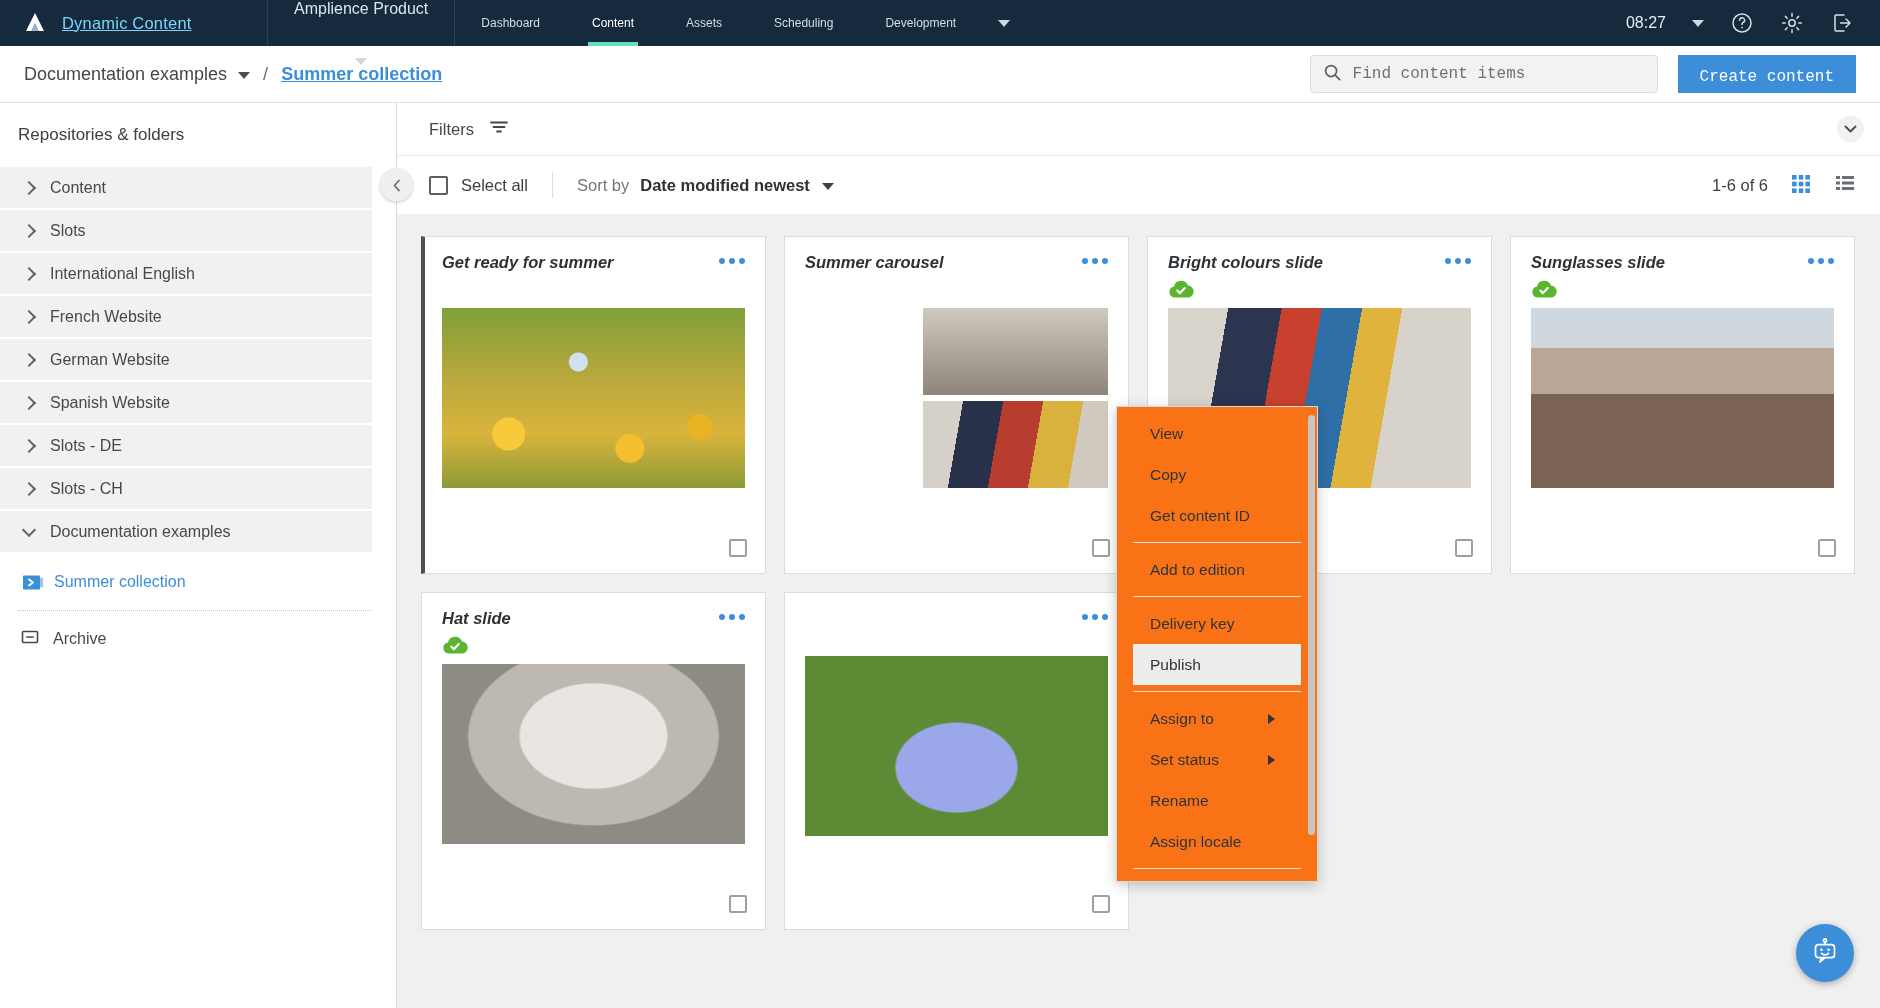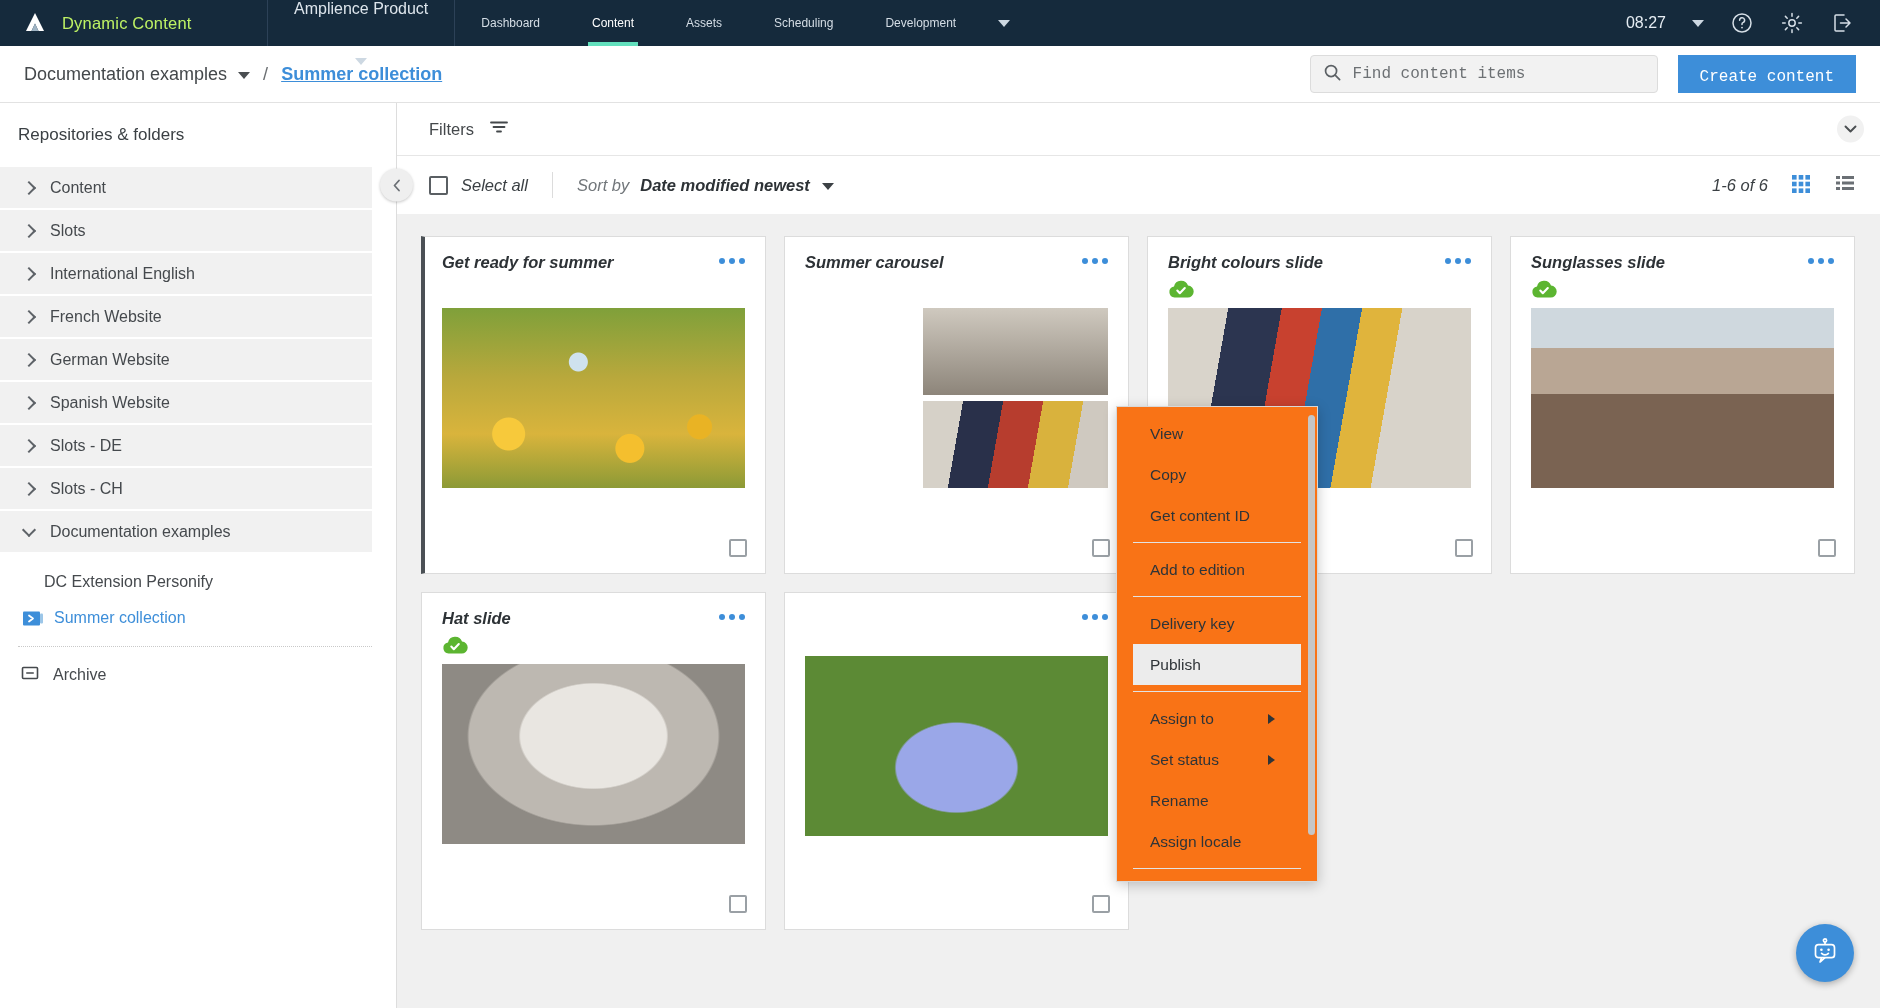--- a/index.html
+++ b/index.html
@@ -12,21 +12,21 @@
   
   #topnav {
     height: 46px; background: #152a3c; display: flex; align-items: stretch;
     color: #dfe6ec; position: relative;
   }
   .brand {
     display: flex; align-items: center; gap: 14px; padding: 0 22px;
     border-right: 1px solid #2c4157; min-width: 268px;
   }
   .brand-logo { width: 26px; height: 26px; flex: 0 0 auto; }
-  .brand-name { font-size: 16.5px; color: #bef264; letter-spacing: .2px; }
+  .brand-name { font-size: 16.5px; color: #7dd3fc; letter-spacing: .2px; text-decoration: underline; }
   .nav-product {
     display: flex; align-items: center; gap: 40px; padding: 0 26px;
     border-right: 1px solid #2c4157; font-size: 16px; color: #dde5ec; flex-direction: column;
   }
   .caret-down {
     width: 0; height: 0; border-left: 6px solid transparent;
     border-right: 6px solid transparent; border-top: 7px solid #cdd8e2;
   }
   .nav-items { display: flex; align-items: stretch; }
   .nav-item {
@@ -116,21 +116,21 @@
     align-items: center; padding-left: 32px; gap: 14px; position: relative;
   }
   .filters-label { font-size: 16.5px; color: #44484b; cursor: pointer; }
   .chev-circle {
     position: absolute; right: 16px; top: 50%; transform: translateY(-50%);
     width: 27px; height: 27px; border-radius: 50%; background: #f1f1f1;
     display: flex; align-items: center; justify-content: center; cursor: pointer;
   }
   #sortbar {
     height: 58px; display: flex; align-items: center; padding-left: 32px;
-    gap: 0; position: relative; background: #fff; font-style: italic;
+    gap: 0; position: relative; background: #fff;
   }
   .cbox {
     width: 19px; height: 19px; border: 2px solid #5a5f63; border-radius: 2px;
     background: #fff; cursor: pointer; flex: 0 0 auto;
   }
   .selectall { display: flex; align-items: center; gap: 13px; font-size: 16.5px; color: #3b4044; cursor: pointer; }
   .vdiv { width: 1px; height: 26px; background: #dcdcdc; margin: 0 24px; }
   .sortby-label { font-size: 16.5px; color: #71767a; margin-right: 11px; }
   .sortby-val { font-size: 16.5px; color: #2d3236; font-weight: bold; cursor: pointer; }
   .sort-caret {
@@ -342,23 +342,20 @@
       <span class="chev"></span>
       <span>Slots - CH</span>
     </div>
     <div class="tree-row">
       <span class="chev open"></span>
       <span>Documentation examples</span>
     </div>
 
     <div style="height:10px"></div>
 
-    <div class="tree-child">
-      <span>DC Extension Personify</span>
-    </div>
     <div class="tree-child link">
       <span class="folder-ico">
         <svg width="22" height="19" viewBox="0 0 22 19">
           <rect x="1" y="2.5" width="17" height="14" rx="1" fill="#3d8ed9"></rect>
           <rect x="18" y="4.5" width="3" height="10" rx="1" fill="#9cc6e8"></rect>
           <path d="M7 6.5 L11 9.5 L7 12.5" fill="none" stroke="#ffffff" stroke-width="1.8" stroke-linecap="round" stroke-linejoin="round"></path>
         </svg>
       </span>
       <span>Summer collection</span>
     </div>

